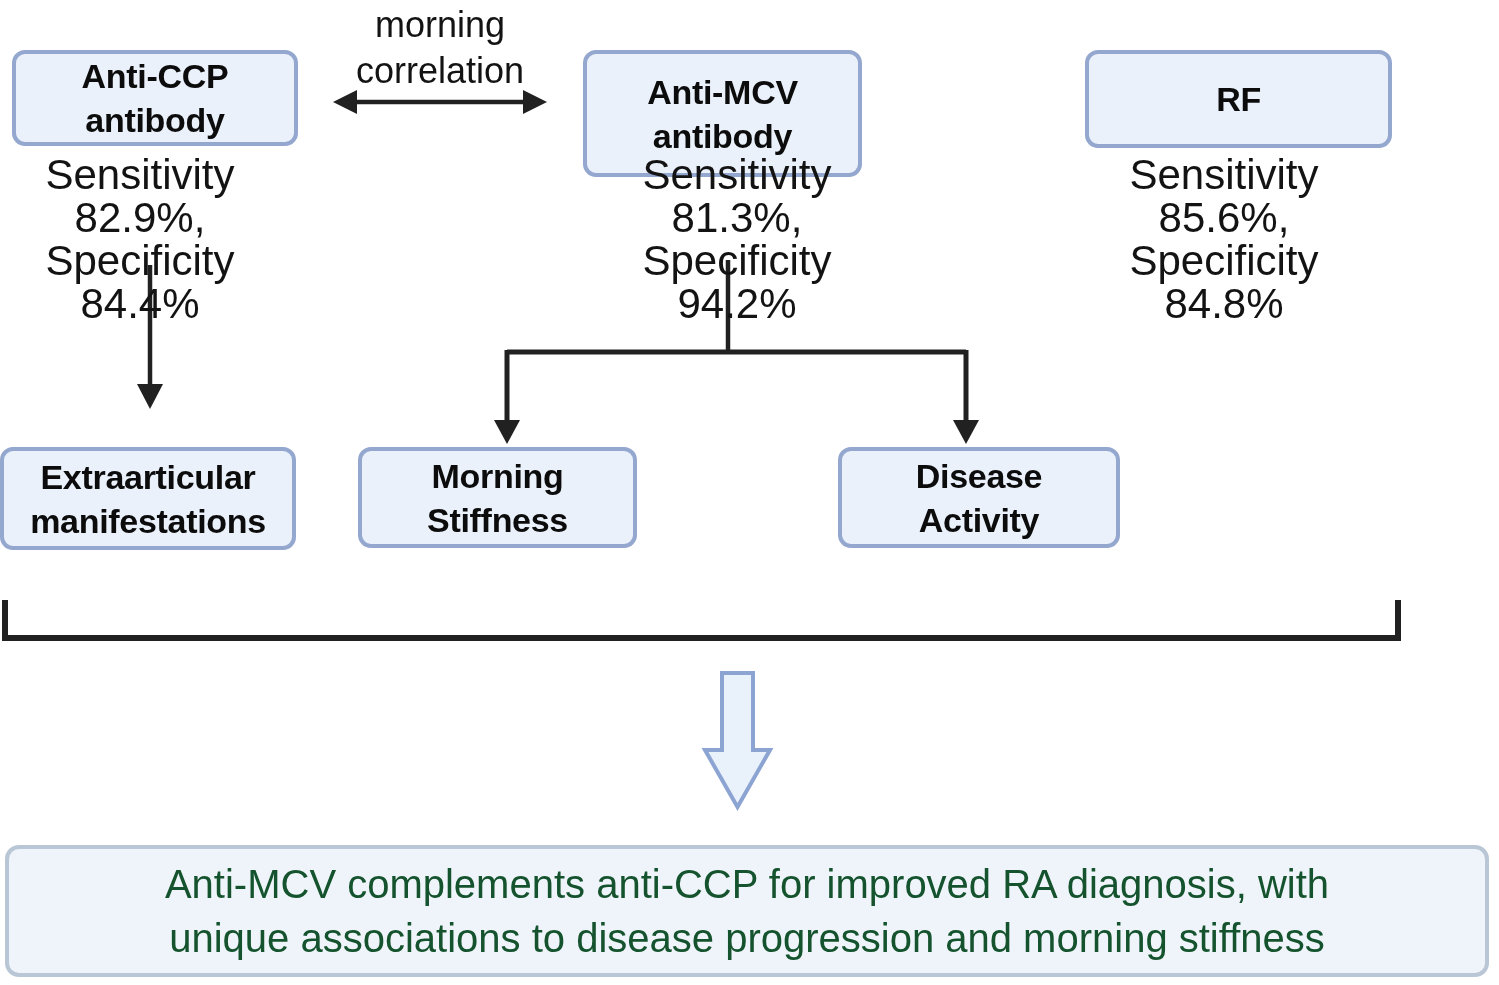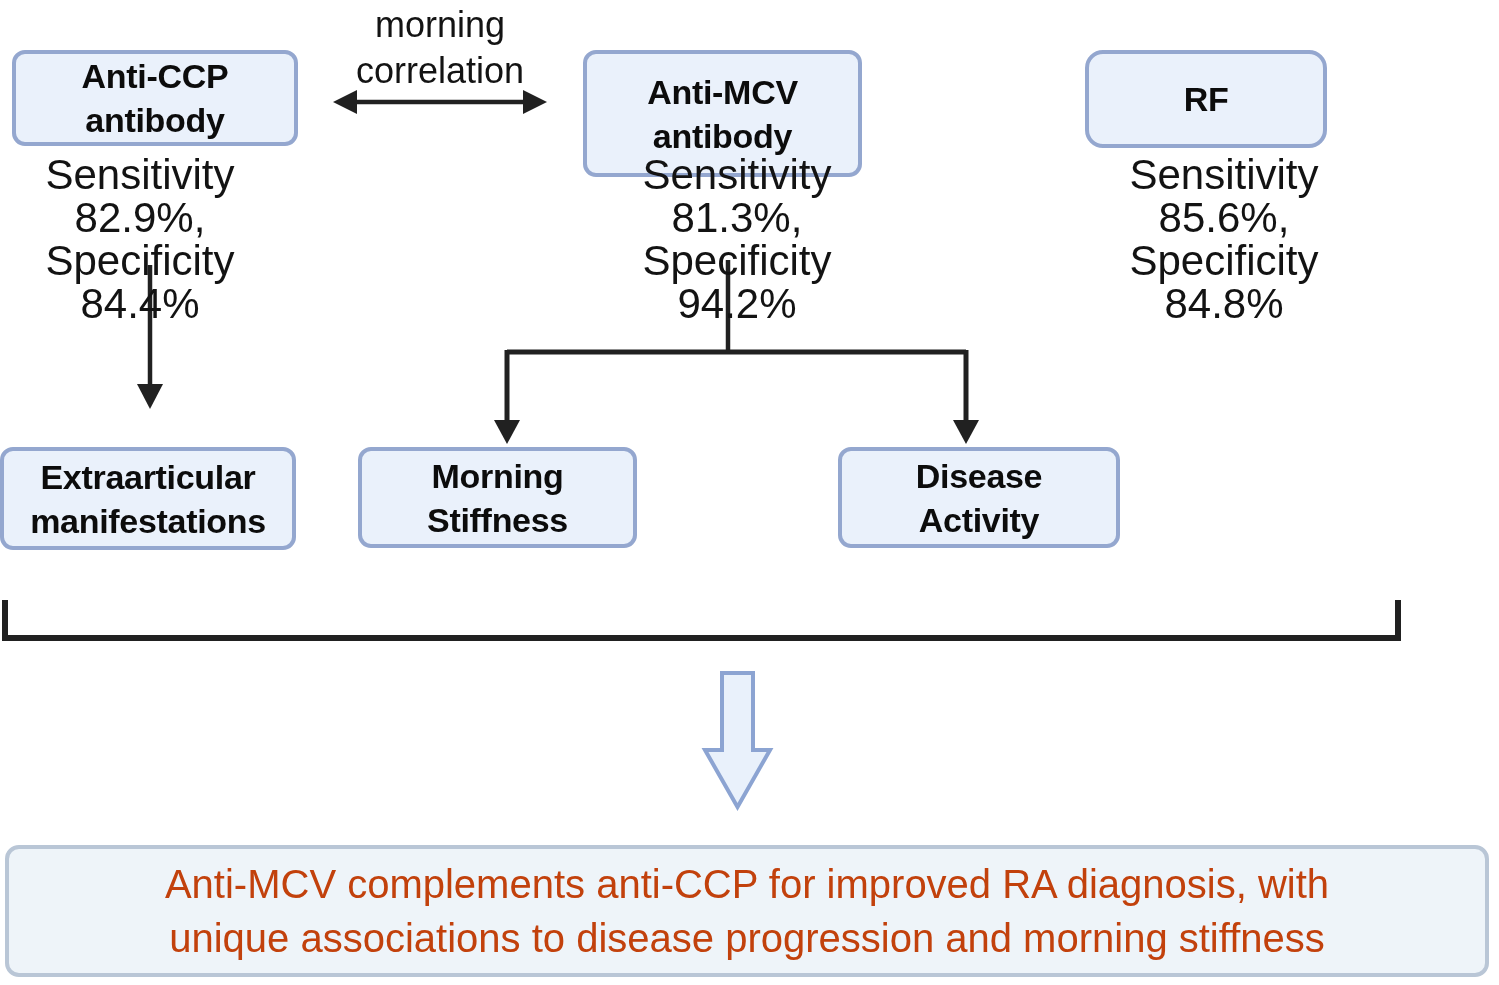--- a/index.html
+++ b/index.html
@@ -56,26 +56,26 @@
     border: 4px solid #b9c6d6;
     border-radius: 14px;
     box-sizing: border-box;
     display: flex;
     align-items: center;
     justify-content: center;
     text-align: center;
     font-size: 40px;
     line-height: 54px;
     white-space: pre-line;
-    color: #c2410c;
+    color: #14532d;
   }
   
   .node-anti-ccp        { left: 12px;   top: 50px;  width: 286px; height: 96px; }
   .node-anti-mcv        { left: 583px;  top: 50px;  width: 279px; height: 127px; }
-  .node-rf              { left: 1085px; top: 50px;  width: 242px; height: 98px; border-radius: 18px; }
+  .node-rf              { left: 1085px; top: 50px;  width: 307px; height: 98px; }
   .stats-anti-ccp       { left: 0px;    top: 153px; width: 280px; }
   .stats-anti-mcv       { left: 587px;  top: 153px; width: 300px; }
   .stats-rf             { left: 1074px; top: 153px; width: 300px; }
   .label-neg            { left: 270px;  top: 2px;   width: 340px; }
   .label-pos            { left: 487px;  top: 360px; width: 500px; }
   .node-extraarticular  { left: 0;    top: 447px; width: 296px; height: 103px; }
   .node-morning         { left: 358px;  top: 447px; width: 279px; height: 101px; }
   .node-disease         { left: 838px;  top: 447px; width: 282px; height: 101px; }
   svg .stroke { stroke: #212121; }
 </style>

